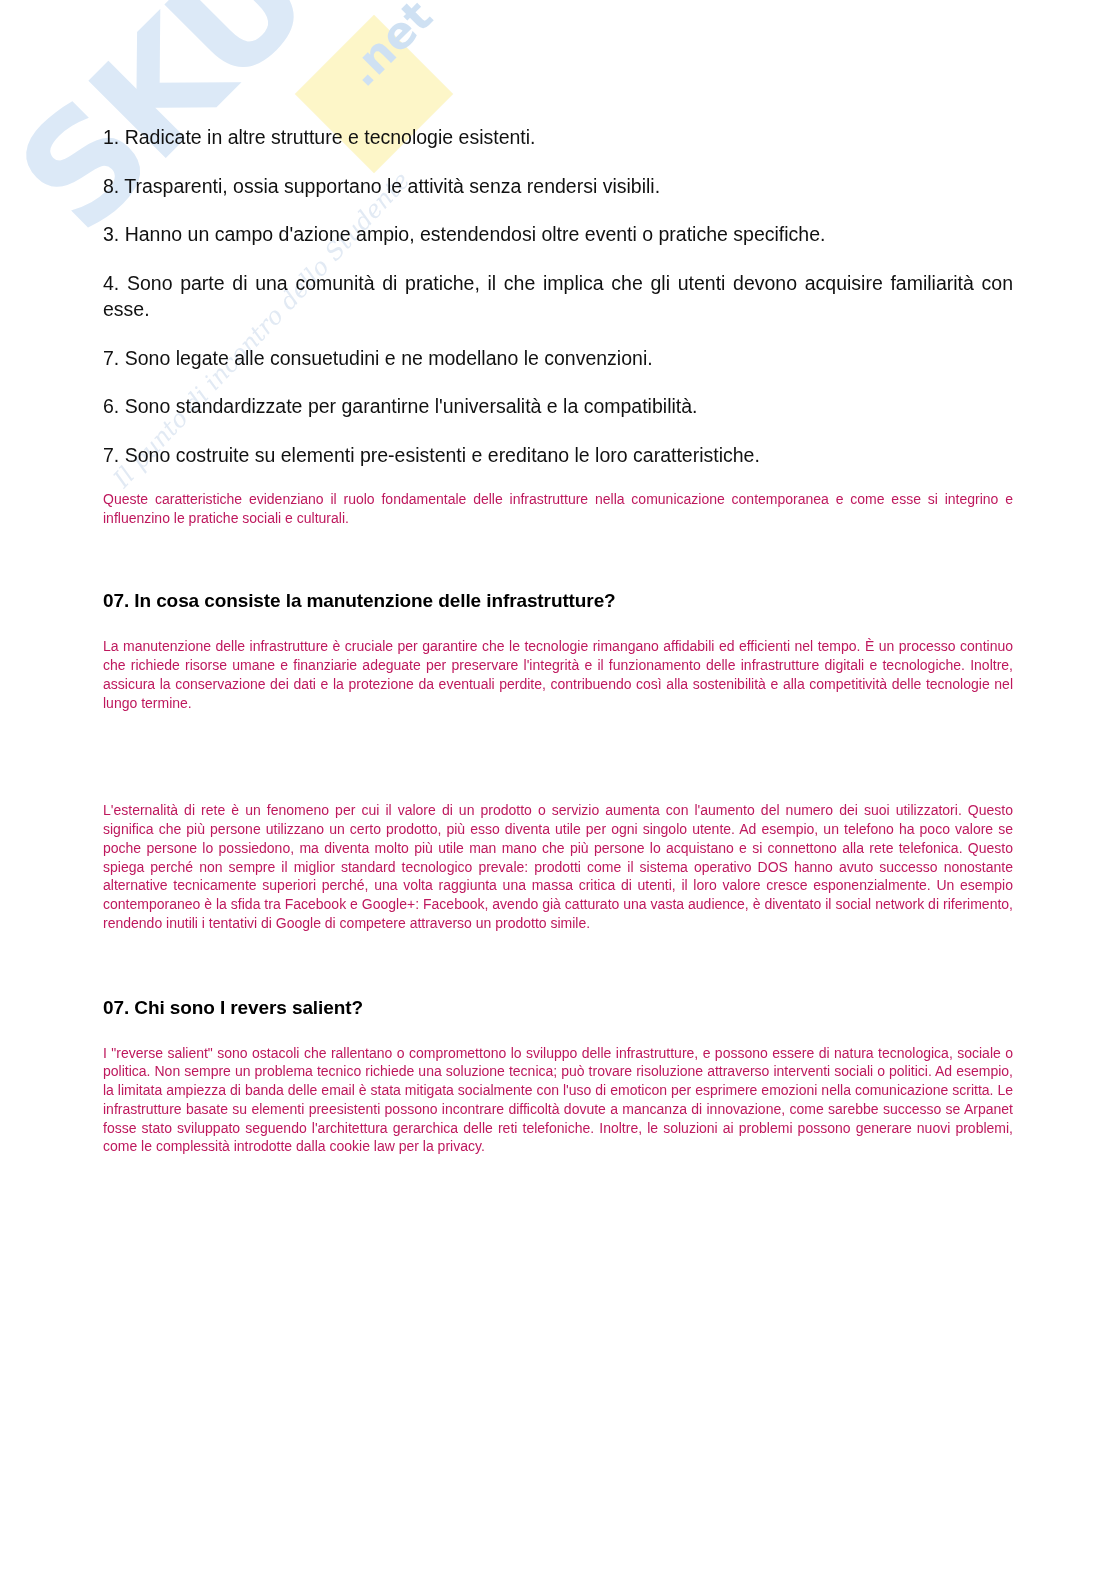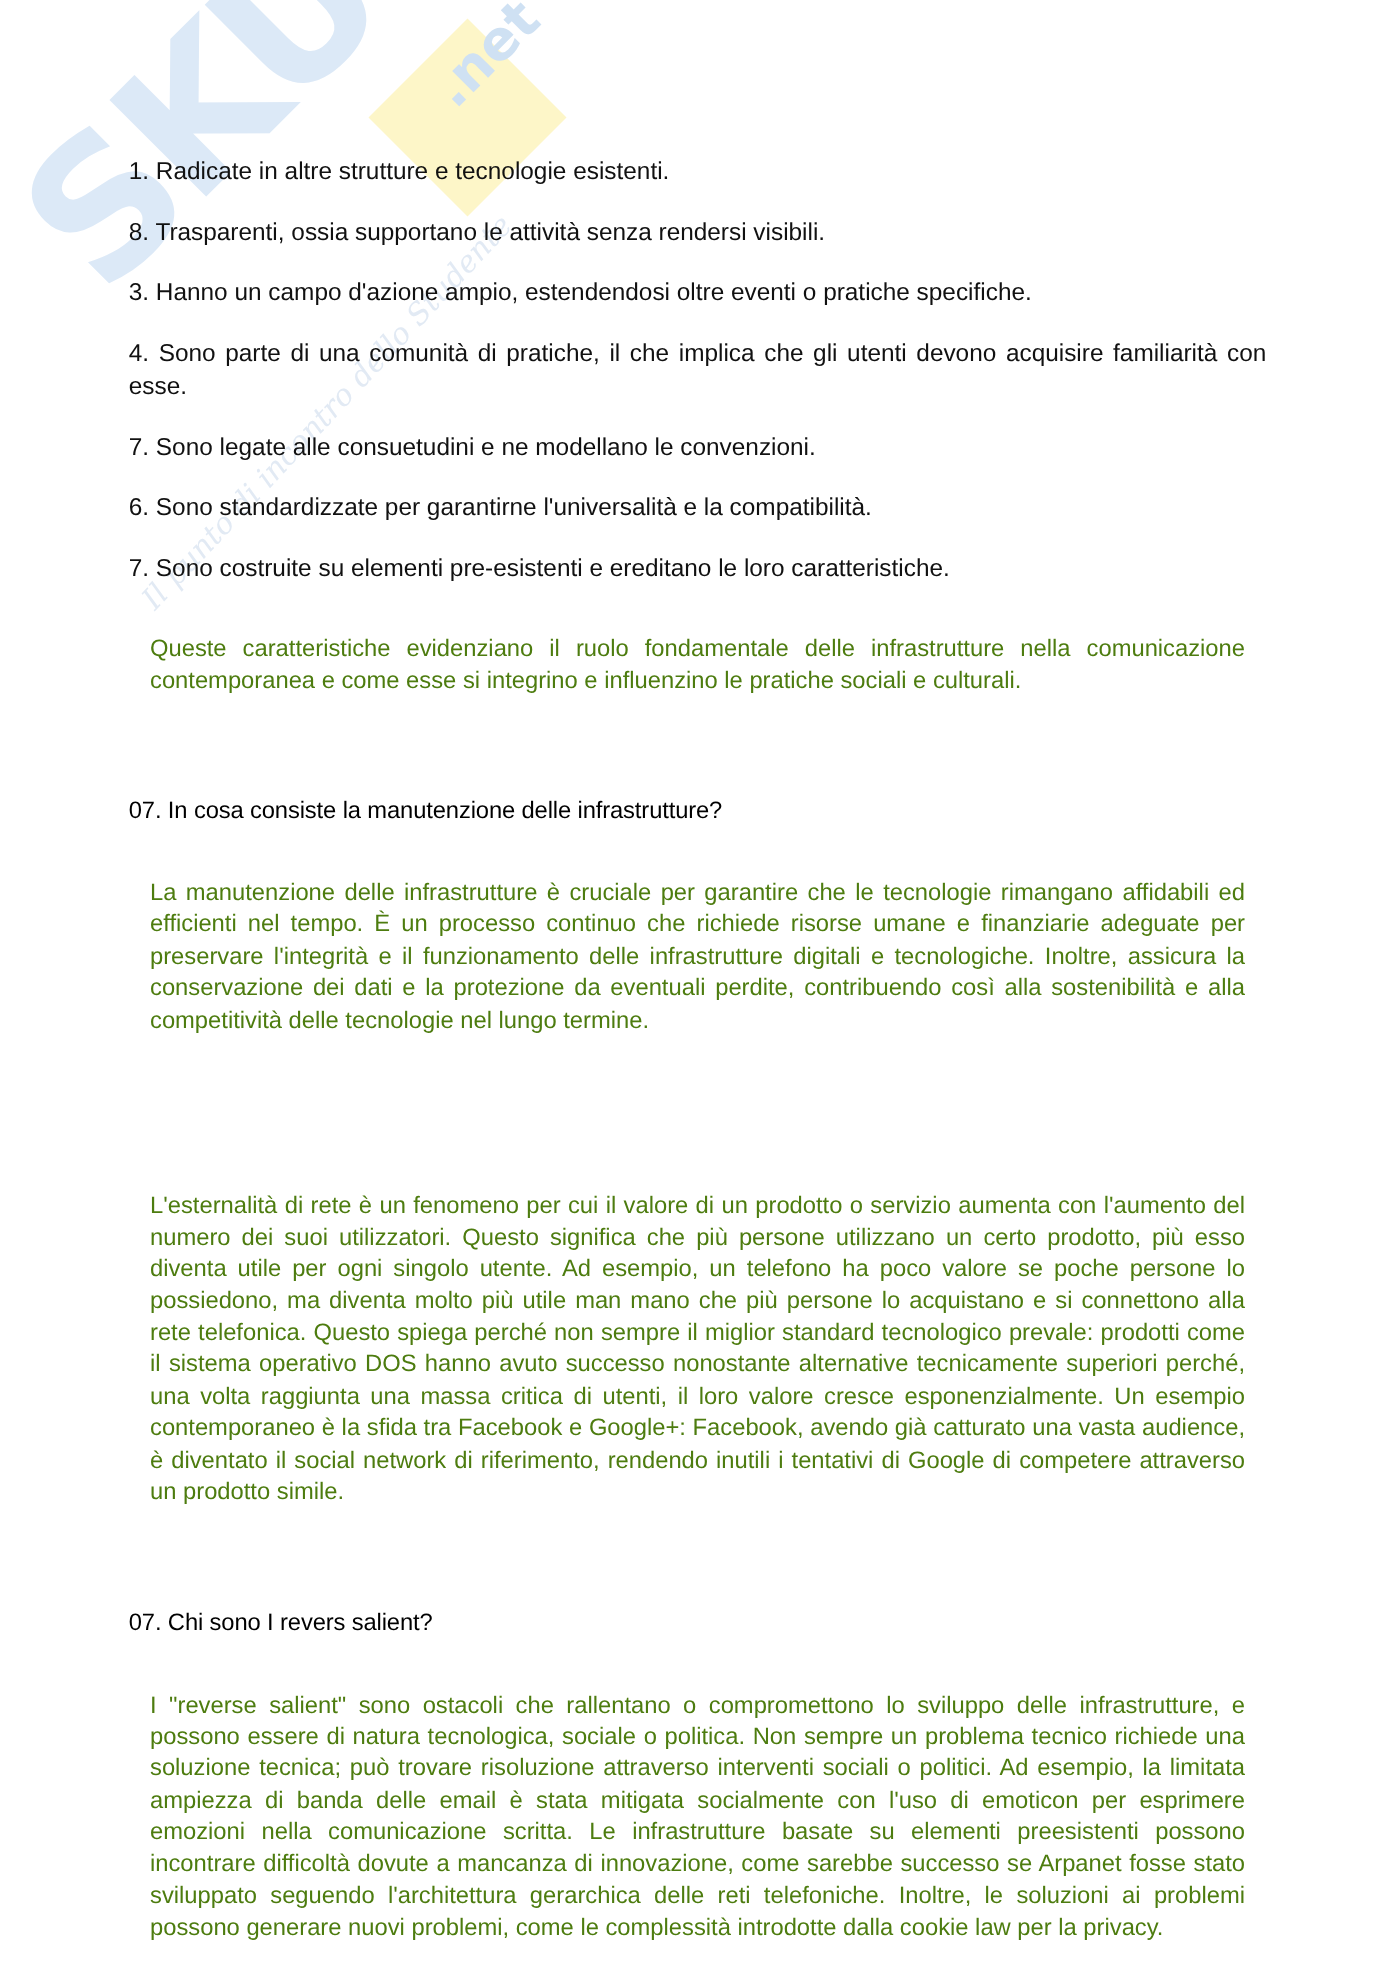--- a/index.html
+++ b/index.html
@@ -91,31 +91,31 @@
     font-size: 19.5px;
     line-height: 1.32;
     text-align: justify;
     text-justify: inter-word;
     margin: 0 0 23px 0;
     color: #111111;
   }
   .list-item:last-of-type { margin-bottom: 0; }
 
   .para {
-    font-size: 19px;
+    font-size: 14px;
     line-height: 1.34;
     text-align: justify;
     text-justify: inter-word;
-    margin: 17px;
-    color: #4d7c0f;
+    margin: 0;
+    color: #be185d;
   }
 
   .section-heading {
     font-size: 19px;
-    font-weight: normal;
+    font-weight: bold;
     margin: 0;
     color: #000000;
     letter-spacing: -0.1px;
   }
 
   .block-first { padding-top: 125px; }
   .gap-summary { height: 21px; }
   .gap-before-heading { height: 63px; }
   .gap-after-heading { height: 25px; }
   .gap-section { height: 64px; }

